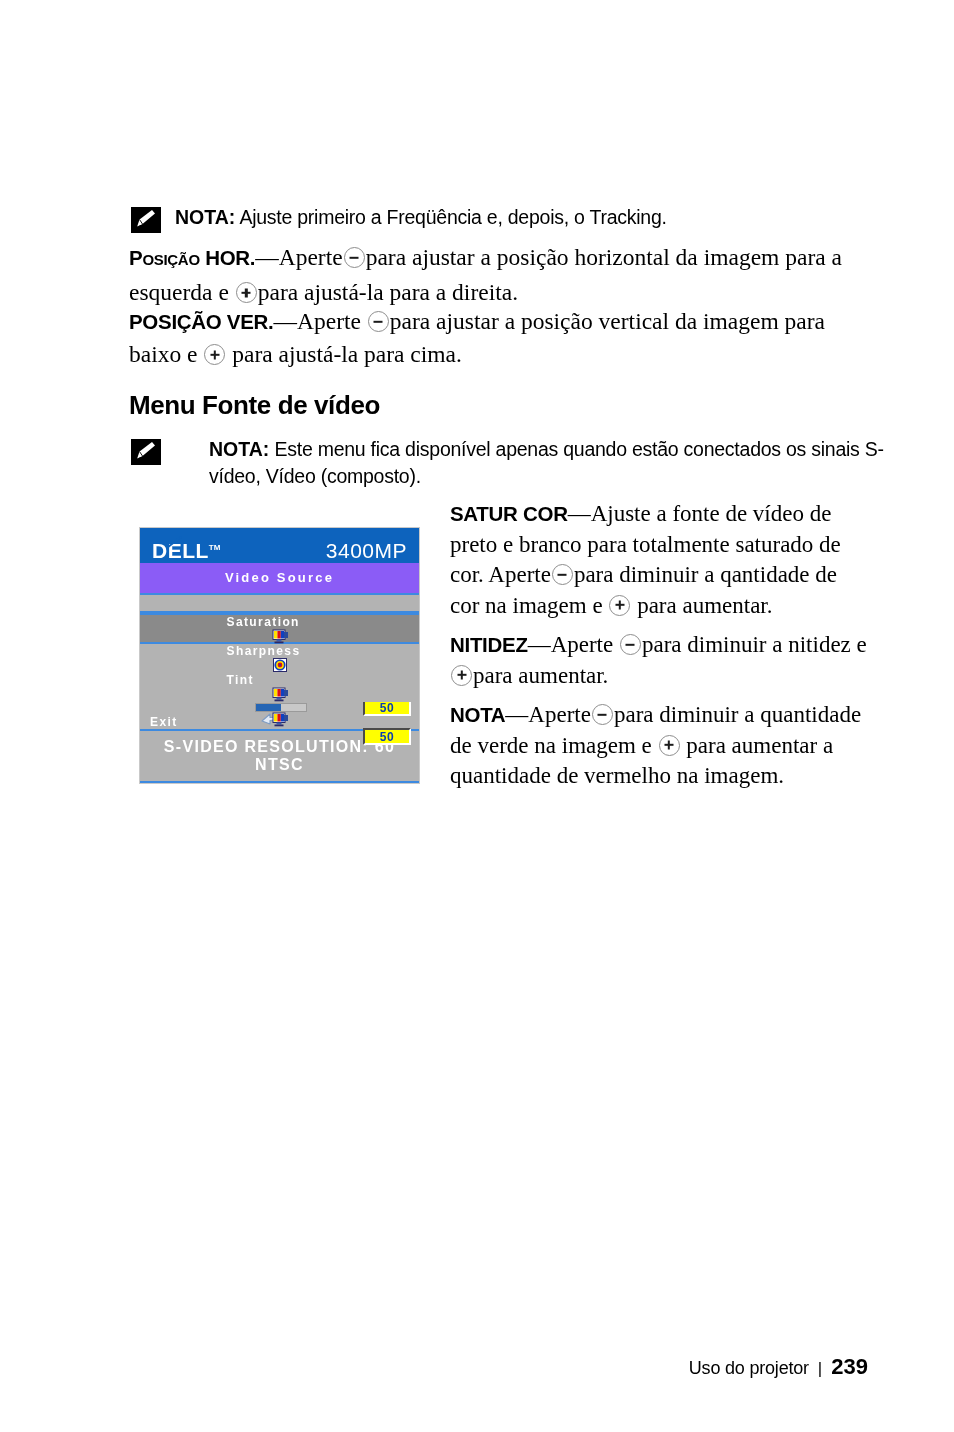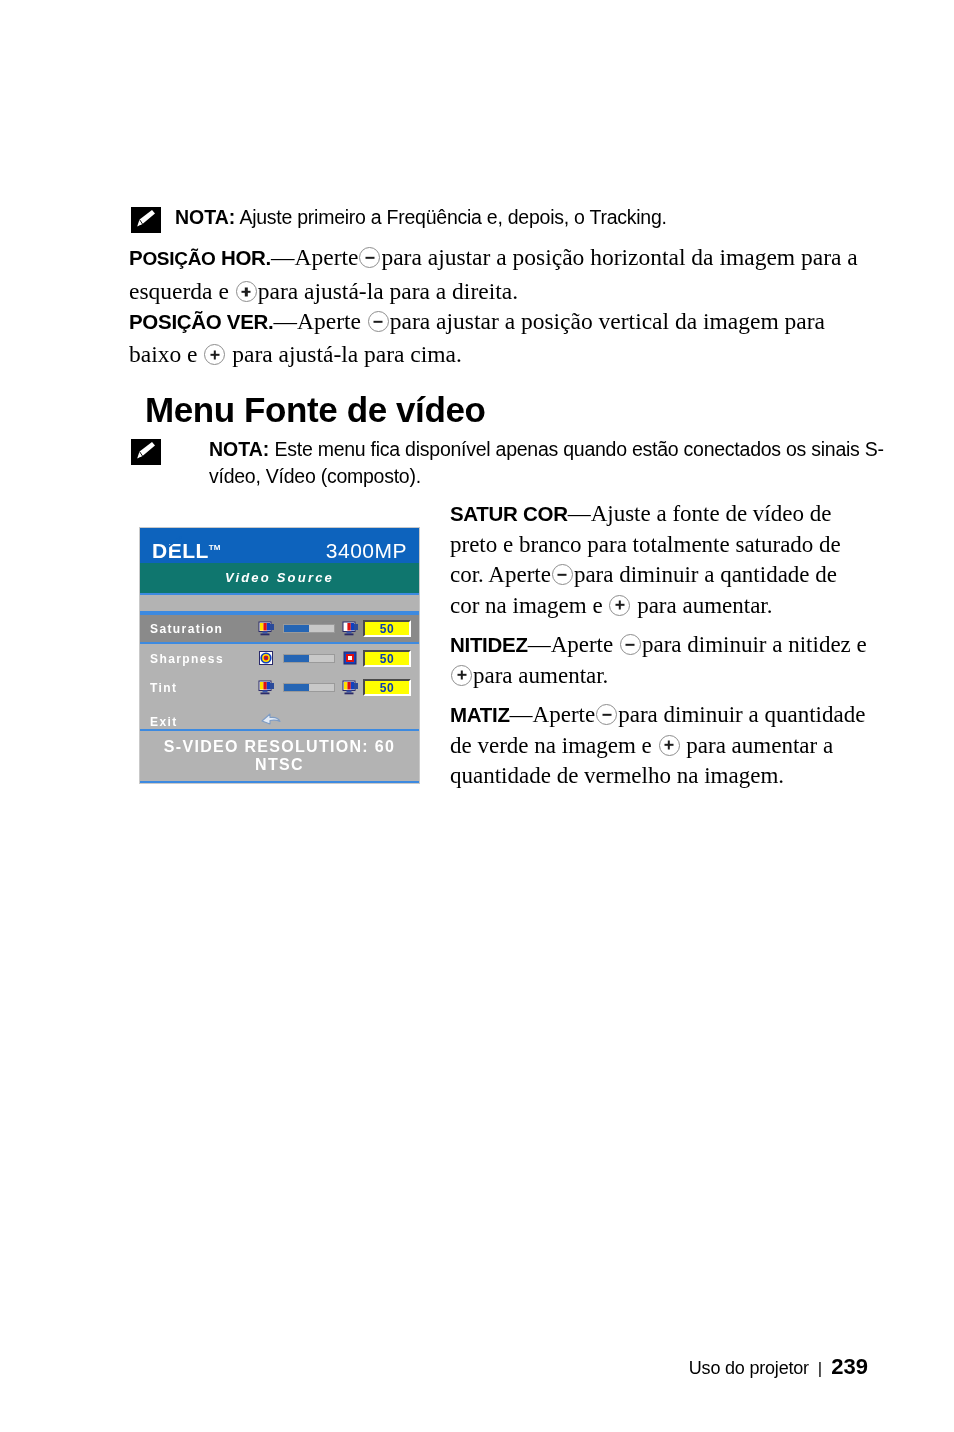--- a/index.html
+++ b/index.html
@@ -63,21 +63,21 @@
     font-size: 20.5px;
     letter-spacing: -0.3px;
   }
   .term-sc {
     font-family: "Liberation Sans", sans-serif;
     font-weight: 700;
     font-size: 20.5px;
     letter-spacing: -0.3px;
   }
   .term-sc .sc {
-    font-size: 19px;
+    font-size: 15px;
   }
 
   
   .btn-circ {
     display: inline-block;
     width: 19px;
     height: 19px;
     border: 1.6px solid #8d8d8d;
     border-radius: 50%;
     position: relative;
@@ -103,24 +103,23 @@
     height: 9px;
     background: #1b1b1b;
     transform: translate(-50%, -50%);
   }
 
   
   .section-heading {
     position: absolute;
     font-family: "Liberation Sans", sans-serif;
     font-weight: 700;
-    font-size: 35px;
+    font-size: 26px;
     letter-spacing: -0.4px;
     color: #000;
-    margin-left: 16px;
   }
 
   
   .osd {
     position: absolute;
     left: 139px;
     top: 527px;
     width: 281px;
     background: #b3b3b3;
     border: 1px solid #c9c9c9;
@@ -164,43 +163,43 @@
     background: #0d63bd;
     transform: rotate(-38deg);
   }
   .osd-model {
     color: #ffffff;
     font-size: 21px;
     font-weight: 400;
     letter-spacing: 0.5px;
   }
   .osd-title {
-    background: #0f766e;
+    background: #8b5cf6;
     color: #ffffff;
     font-size: 13px;
     font-weight: 700;
     letter-spacing: 2.2px;
     text-align: center;
     padding: 7px 0 8px;
     border-bottom: 2px solid #3d8ae0;
-    font-style: italic;
   }
   .osd-spacer {
     height: 16px;
     background: #b3b3b3;
     border-bottom: 2px solid #3d8ae0;
   }
   .osd-row {
     height: 29px;
     display: flex;
     align-items: center;
     background: #b3b3b3;
     position: relative;
     padding: 0 8px 0 10px;
     box-sizing: border-box;
+    flex-direction: column;
   }
   .osd-row.selected {
     background: #8a8a8a;
     border-top: 2px solid #3d8ae0;
     border-bottom: 2px solid #3d8ae0;
     height: 31px;
   }
   .osd-row .label {
     color: #ffffff;
     font-size: 12px;
@@ -467,21 +466,21 @@
 
     <p>
       <span class="term">SATUR COR</span><span>—Ajuste a fonte de vídeo de preto e branco para totalmente saturado de cor. Aperte</span><span class="btn-circ"></span><span>para diminuir a qantidade de cor na imagem e</span> <span class="btn-circ plus"></span> <span>para aumentar.</span>
     </p>
 
     <p>
       <span class="term">NITIDEZ</span><span>—Aperte</span> <span class="btn-circ"></span><span>para diminuir a nitidez e</span> <span class="btn-circ plus"></span><span>para aumentar.</span>
     </p>
 
     <p>
-      <span class="term">MATIZ</span><span>—Aperte</span><span class="btn-circ"></span><span>para diminuir a quantidade de verde na imagem e</span> <span class="btn-circ plus"></span> <span>para aumentar a quantidade de vermelho na imagem.</span>
+      <span class="term">NOTA</span><span>—Aperte</span><span class="btn-circ"></span><span>para diminuir a quantidade de verde na imagem e</span> <span class="btn-circ plus"></span> <span>para aumentar a quantidade de vermelho na imagem.</span>
     </p>
 
   </div>
 
   <div class="footer">
     <span class="fl">Uso do projetor</span>
     <span class="bar">|</span>
     <span class="pg">239</span>
   </div>
 

